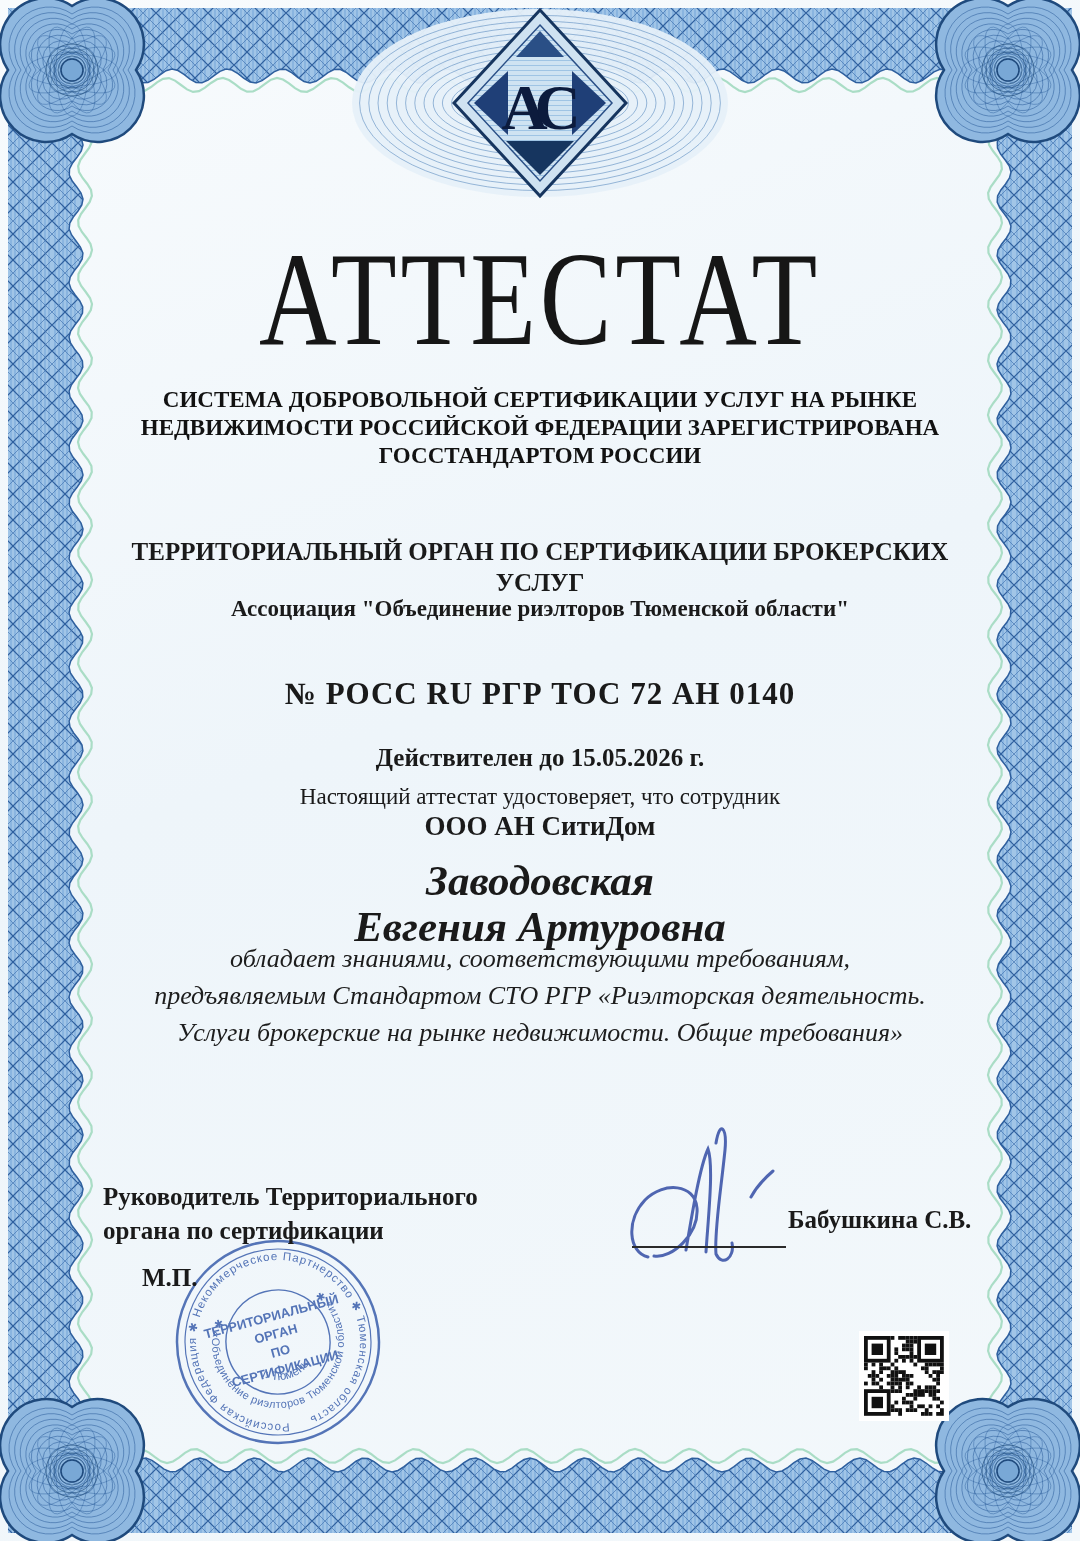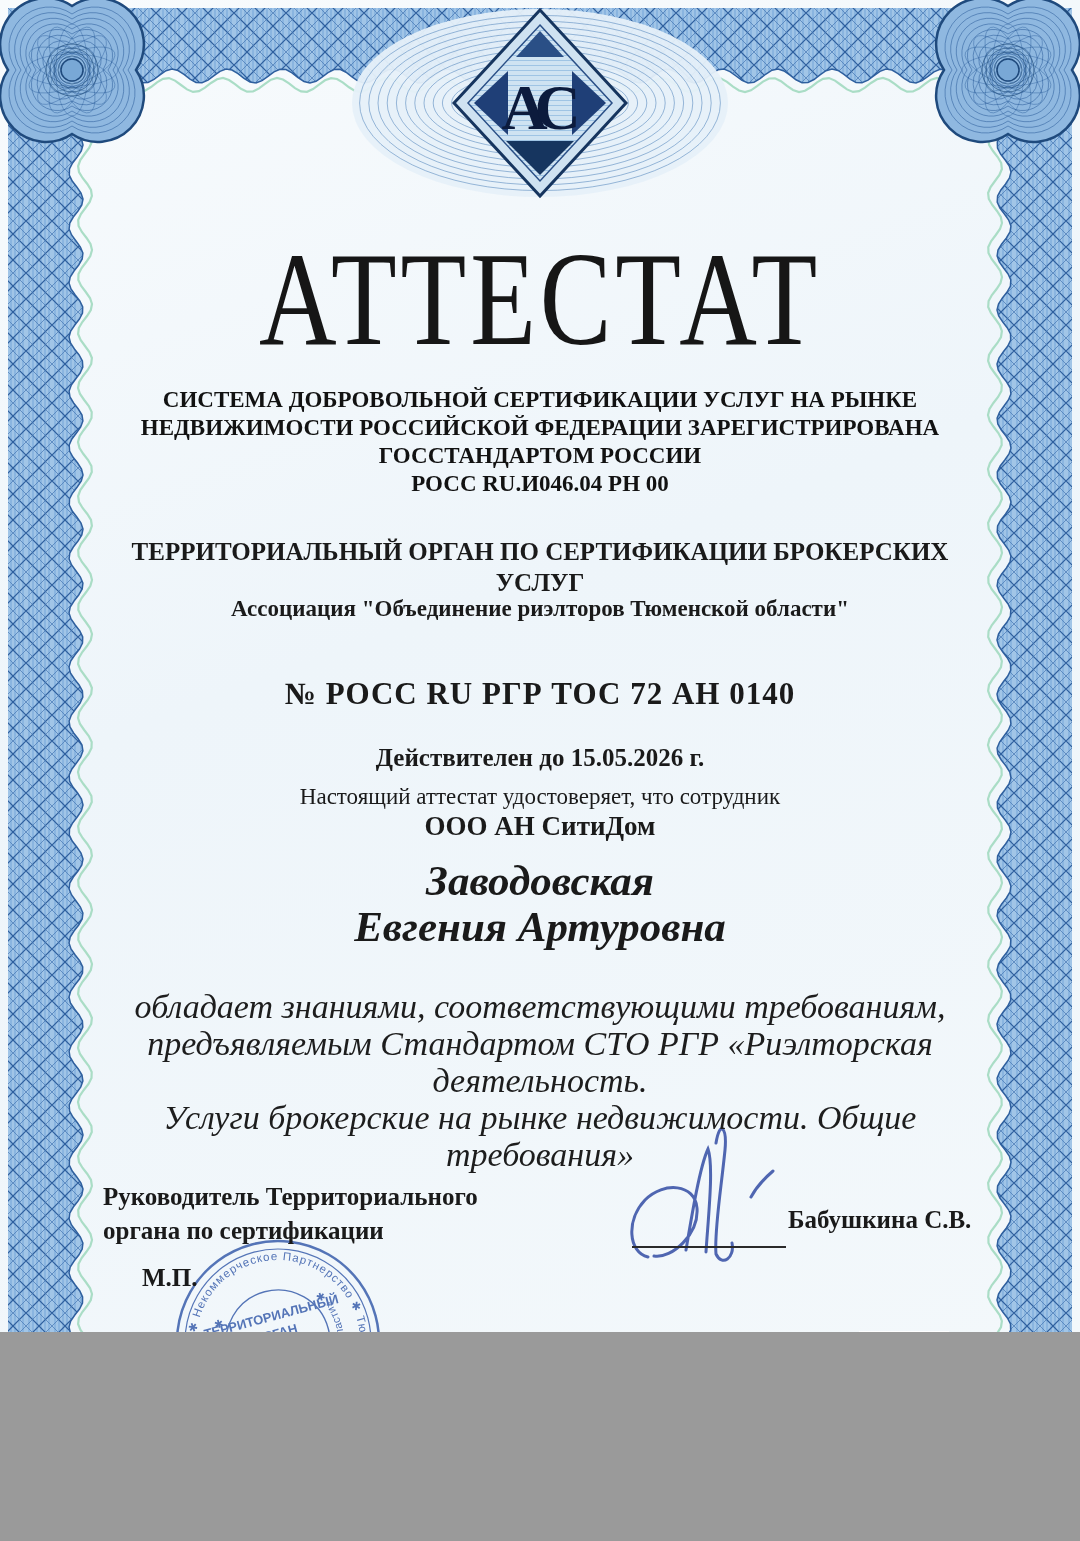--- a/index.html
+++ b/index.html
@@ -1,31 +1,31 @@
 <!DOCTYPE html>
 <html><head>
 <meta charset="utf-8">
 <style>
   html,body{margin:0;padding:0;background:#9a9a9a;}
-  .page{position:relative;width:1080px;height:1332px;margin:0 auto;overflow:hidden;
+  .page{position:relative;width:1080px;height:1541px;margin:0 auto;overflow:hidden;
         background:linear-gradient(160deg,#f8fbfd 0%,#eef5fa 45%,#f3f8fb 100%);
         font-family:"Liberation Serif",serif;color:#1a1a1a;}
   svg.deco{position:absolute;left:0;top:0;width:1080px;height:1541px;}
   .txt{position:absolute;left:95px;right:95px;text-align:center;}
   .title{top:234px;font-size:112px;font-weight:400;letter-spacing:4px;color:#161616;
          transform:scale(.96,1.2);transform-origin:50% 50%;white-space:nowrap;}
   .sys{top:386px;font-weight:bold;font-size:23px;line-height:28px;color:#121212;}
   .org{top:536px;font-weight:bold;font-size:25px;line-height:31px;}
   .assoc{top:596px;font-weight:bold;font-size:23px;}
   .num{top:676px;font-weight:bold;font-size:31px;letter-spacing:1px;}
   .valid{top:744px;font-weight:bold;font-size:25px;}
   .statement{top:784px;font-size:23px;}
   .company{top:811px;font-weight:bold;font-size:27px;}
   .holder{top:858px;font-style:italic;font-weight:bold;font-size:43px;line-height:46px;}
-  .qual{top:988px;font-style:italic;font-size:34px;line-height:37px;color:#1d1d1d;}
+  .qual{top:940px;font-style:italic;font-size:26px;line-height:37px;color:#1d1d1d;}
   .role{position:absolute;left:103px;top:1180px;font-weight:bold;font-size:25px;line-height:34px;text-align:left;}
   .mp{position:absolute;left:142px;top:1264px;font-weight:bold;font-size:25px;}
   .signer{position:absolute;left:788px;top:1206px;font-weight:bold;font-size:25px;}
   .sigline{position:absolute;left:632px;top:1246px;width:154px;border-top:2.5px solid #2a2a2a;}
 </style>
 </head>
 <body>
 
 <div class="page">
 
@@ -365,21 +365,20 @@
         <rect x="7.6" y="60.8" width="11.399999999999999" height="11.399999999999999" fill="#111"></rect>
       </g>
   </svg>
 
   <div class="txt title">АТТЕСТАТ</div>
 
   <div class="txt sys">
     <div>СИСТЕМА ДОБРОВОЛЬНОЙ СЕРТИФИКАЦИИ УСЛУГ НА РЫНКЕ</div>
     <div>НЕДВИЖИМОСТИ РОССИЙСКОЙ ФЕДЕРАЦИИ ЗАРЕГИСТРИРОВАНА</div>
     <div>ГОССТАНДАРТОМ РОССИИ</div>
-    <div>РОСС RU.И046.04 РН 00</div>
   </div>
 
   <div class="txt org">
     <div>ТЕРРИТОРИАЛЬНЫЙ ОРГАН ПО СЕРТИФИКАЦИИ БРОКЕРСКИХ</div>
     <div>УСЛУГ</div>
   </div>
   <div class="txt assoc">Ассоциация "Объединение риэлторов Тюменской области"</div>
 
   <div class="txt num">№ РОСС RU РГР ТОС 72 АН 0140</div>
   <div class="txt valid">Действителен до  15.05.2026 г.</div>

